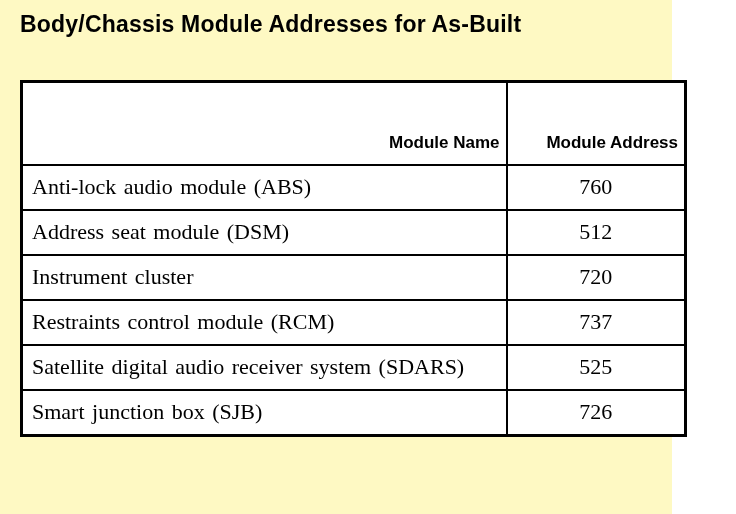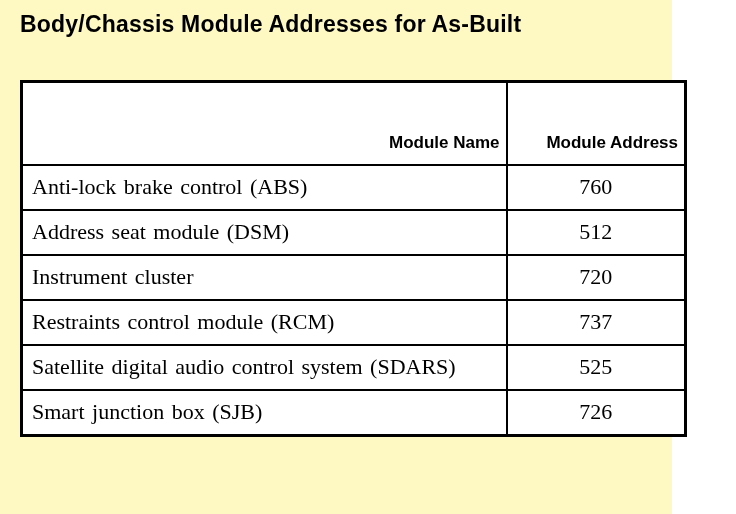--- a/index.html
+++ b/index.html
@@ -98,42 +98,42 @@
       <col class="col-addr">
     </colgroup>
     <thead>
       <tr>
         <th class="hdr-cell">Module Name</th>
         <th class="hdr-cell">Module Address</th>
       </tr>
     </thead>
     <tbody>
   <tr>
-    <td class="name-cell">Anti-lock brake control (ABS)</td>
+    <td class="name-cell">Anti-lock audio module (ABS)</td>
     <td class="addr-cell">760</td>
   </tr>
 
 
   <tr>
     <td class="name-cell">Address seat module (DSM)</td>
     <td class="addr-cell">512</td>
   </tr>
 
   <tr>
     <td class="name-cell">Instrument cluster</td>
     <td class="addr-cell">720</td>
   </tr>
 
   <tr>
     <td class="name-cell">Restraints control module (RCM)</td>
     <td class="addr-cell">737</td>
   </tr>
 
   <tr>
-    <td class="name-cell">Satellite digital audio control system (SDARS)</td>
+    <td class="name-cell">Satellite digital audio receiver system (SDARS)</td>
     <td class="addr-cell">525</td>
   </tr>
 
   <tr>
     <td class="name-cell">Smart junction box (SJB)</td>
     <td class="addr-cell">726</td>
   </tr>
 </tbody>
   </table>
 

